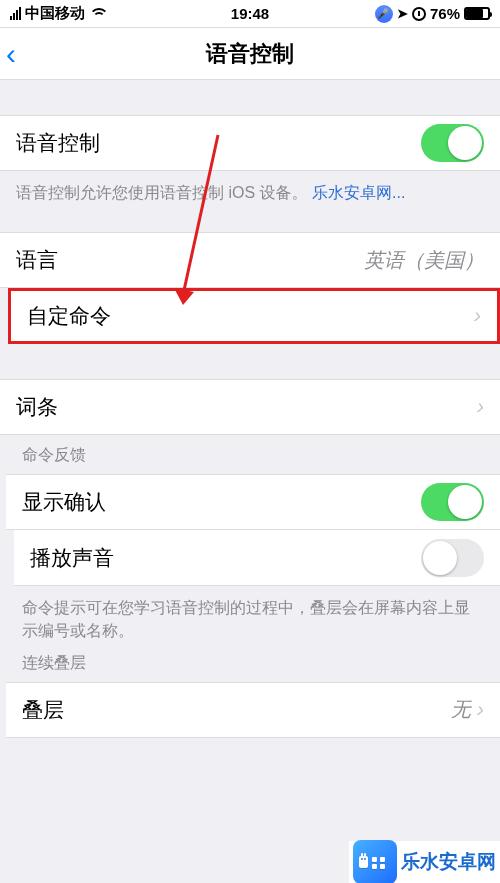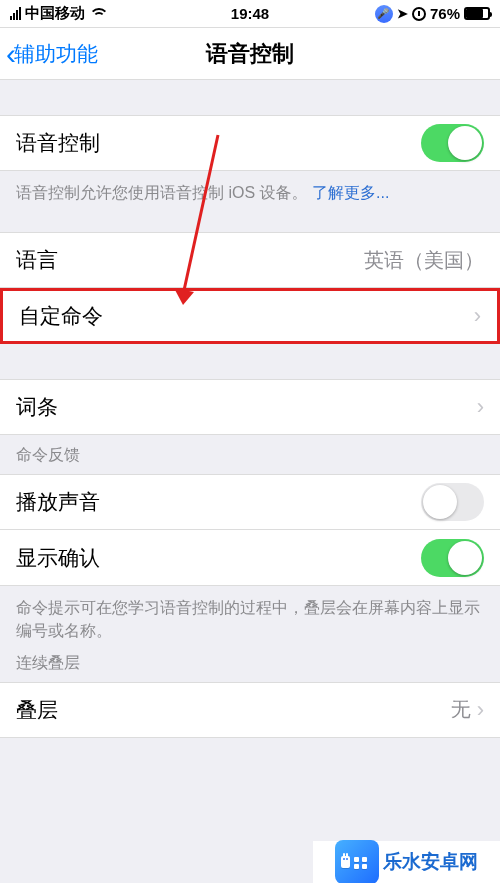--- a/index.html
+++ b/index.html
@@ -73,35 +73,35 @@
     position:absolute; left:6px; top:0; bottom:0;
     display:flex; align-items:center;
     color:#007aff; font-size:21px;
   }
   .back .chev { font-size:30px; line-height:1; margin-right:-2px; font-weight:300; }
   .title { font-size:22px; font-weight:600; }
 
   
   .group { margin-top: 35px; }
   .group.tight { margin-top: 28px; border-radius: 6px; }
-  .group.head { margin-top: 10px; }
+  .group.head { margin-top: 10px; padding-left: 6px; }
   .group-header {
     font-size:16px; color:#8a8a8d; padding: 0 16px 8px 16px;
   }
   .cell {
     background:#fff; min-height:56px;
     display:flex; align-items:center; justify-content:space-between;
     padding: 0 16px;
     font-size:21px;
     border-top:1px solid #dcdcdc;
     border-bottom:1px solid #dcdcdc;
   }
-  .cell + .cell { border-top:none; }
-
-  .cell .value { color:#8e8e93; font-size:20px; display:flex; align-items:center; gap:6px;}
+  .cell + .cell { border-top:none;margin-left:8px; }
+
+  .cell .value { color:#8e8e93; font-size:20px; display:flex; align-items:center; gap:6px;font-style:italic;}
   .chevron { color:#c7c7cc; font-size:22px; font-weight:300; }
 
   .footer-text {
     font-size:16px; color:#8a8a8d; padding: 10px 16px 0 16px; line-height:1.45;
   }
   .footer-text a, .link { color:#2d6fd2; text-decoration:none; }
 
   
   .switch {
     width:63px; height:38px; border-radius:19px; position:relative;
@@ -124,21 +124,21 @@
     position:absolute;
     left:168px; top:130px;
     width:60px; height:180px;
     pointer-events:none;
   }
 
   
   .watermark{
     position:absolute; right:0; bottom:0;
     display:flex; align-items:center;
-    height:42px; padding:0 22px;
+    height:42px; padding:0 4px;
     background:#fff;
   }
   .wm-logo{
     width:44px; height:44px; border-radius:8px;
     background: linear-gradient(135deg,#46b0ff,#1e6dff);
     display:flex; align-items:center; justify-content:center;
     color:#fff;
   }
   .wm-text{ font-size:19px; color:#1b6ad0; font-weight:600; margin-left:4px;}
   .wm-logo svg { filter: drop-shadow(0 1px 0 rgba(0,0,0,.15)); }
@@ -165,35 +165,34 @@
     <span>76%</span>
     <span class="battery">
         <span></span>
       </span>
   </div>
 </div>
 
 <div class="nav-bar">
   <div class="back">
     <span class="chev">‹</span>
-    <span>辅助功能</span>
   </div>
   <span class="title">语音控制</span>
 </div>
 
 <div class="group">
   <div class="cell">
     <span>语音控制</span>
     <span class="switch on">
         <span class="knob"></span>
       </span>
   </div>
   <div class="footer-text">
     <span>语音控制允许您使用语音控制 iOS 设备。</span>
-    <a class="link">了解更多...</a>
+    <a class="link">乐水安卓网...</a>
   </div>
 </div>
 
 <div class="group tight">
   <div class="cell">
     <span>语言</span>
     <span class="value">
       <span>英语（美国）</span>
     </span>
   </div>
@@ -215,28 +214,28 @@
     <span>词条</span>
     <span class="value">
         <span class="chevron">›</span>
       </span>
   </div>
 </div>
 
 <div class="group head">
   <div class="group-header">命令反馈</div>
   <div class="cell">
+    <span>显示确认</span>
+    <span class="switch on">
+        <span class="knob"></span>
+      </span>
+  </div>
+  <div class="cell">
     <span>播放声音</span>
     <span class="switch off">
-        <span class="knob"></span>
-      </span>
-  </div>
-  <div class="cell">
-    <span>显示确认</span>
-    <span class="switch on">
         <span class="knob"></span>
       </span>
   </div>
   <div class="footer-text">命令提示可在您学习语音控制的过程中，叠层会在屏幕内容上显示编号或名称。</div>
 </div>
 
 <div class="group head">
   <div class="group-header">连续叠层</div>
   <div class="cell">
     <span>叠层</span>

